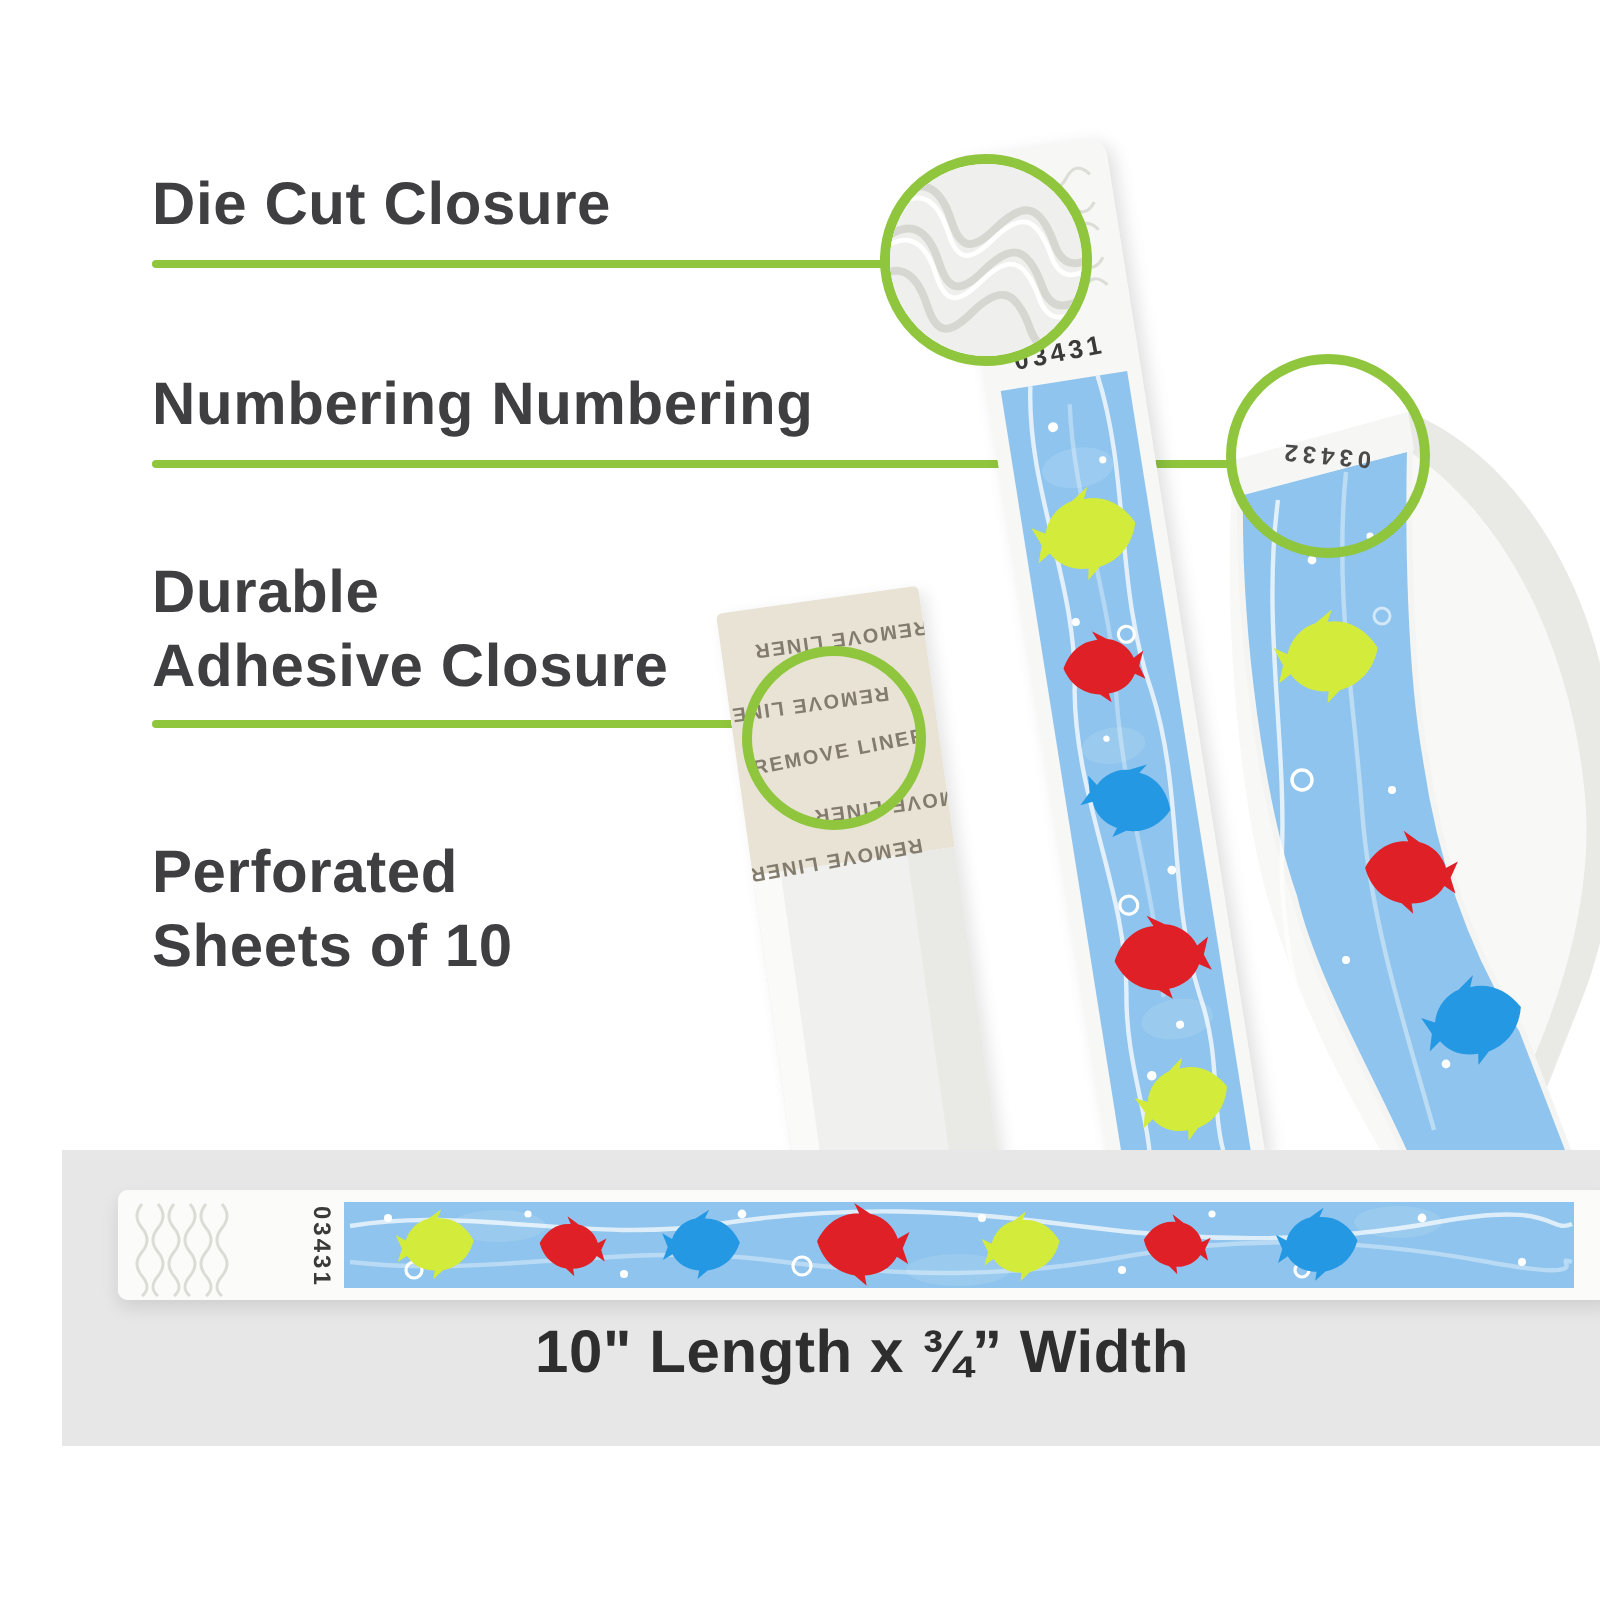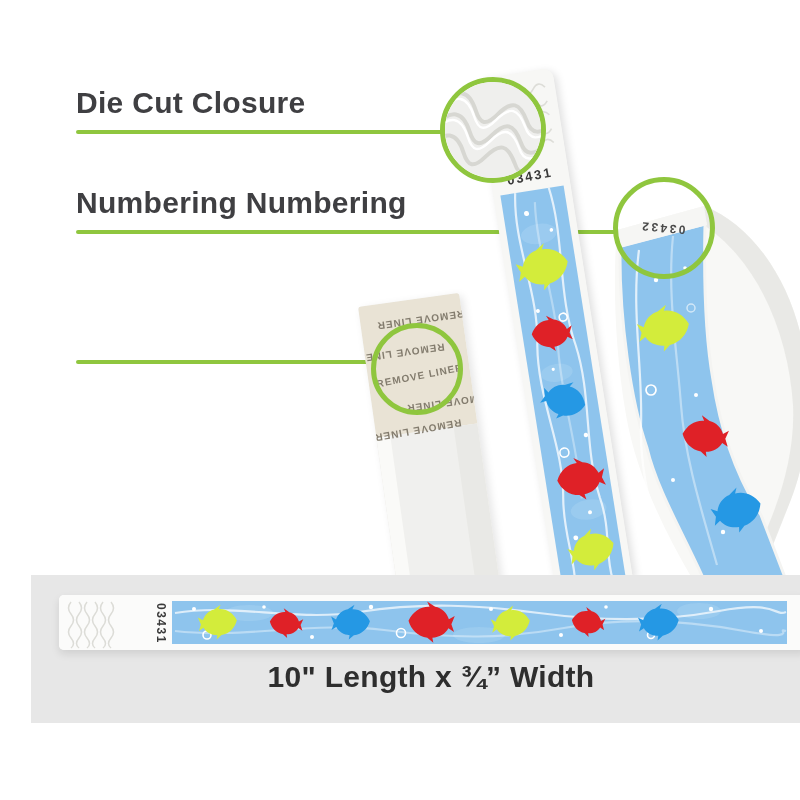--- a/index.html
+++ b/index.html
@@ -36,20 +36,28 @@
       <path id="fish" d="M95,45 C88,26 74,14 56,13 L62,3 L45,12 C32,13 20,22 15,34 L4,26 L9,43 L2,58 L14,52 C19,64 30,72 44,74 L41,84 L54,75 C74,74 88,62 95,45 Z"></path>
     </defs>
   </svg>
 
   <div class="gline" style="left:45px;top:130px;width:368px;"></div>
   <div class="gline" style="left:45px;top:230px;width:540px;"></div>
   <div class="gline" style="left:45px;top:360px;width:298px;"></div>
 
   <div class="feature-label" style="top:84px;">Die Cut Closure</div>
   <div class="feature-label" style="top:184px;">Numbering Numbering</div>
+  <div class="feature-label" style="top:278px;">
+    <div>Durable</div>
+    <div>Adhesive Closure</div>
+  </div>
+  <div class="feature-label" style="top:418px;">
+    <div>Perforated</div>
+    <div>Sheets of 10</div>
+  </div>
 
   <div class="band-wrap liner">
     <svg width="102" height="290" viewBox="0 0 102 290">
       <rect x="0" y="0" width="102" height="290" fill="#f4f4f1"></rect>
       <rect x="0" y="0" width="102" height="132" fill="#e9e3d5"></rect>
       <rect x="0" y="132" width="102" height="158" fill="#f0f0ee"></rect>
       <rect x="78" y="132" width="24" height="158" fill="#e9e9e6"></rect>
       <rect x="0" y="132" width="14" height="158" fill="#fafaf8"></rect>
       <g font-family="Liberation Sans, sans-serif" font-size="10" font-weight="bold" fill="#837c6e" letter-spacing="1" text-anchor="middle">
         <text transform="translate(60,18) rotate(180)">REMOVE LINER</text>

